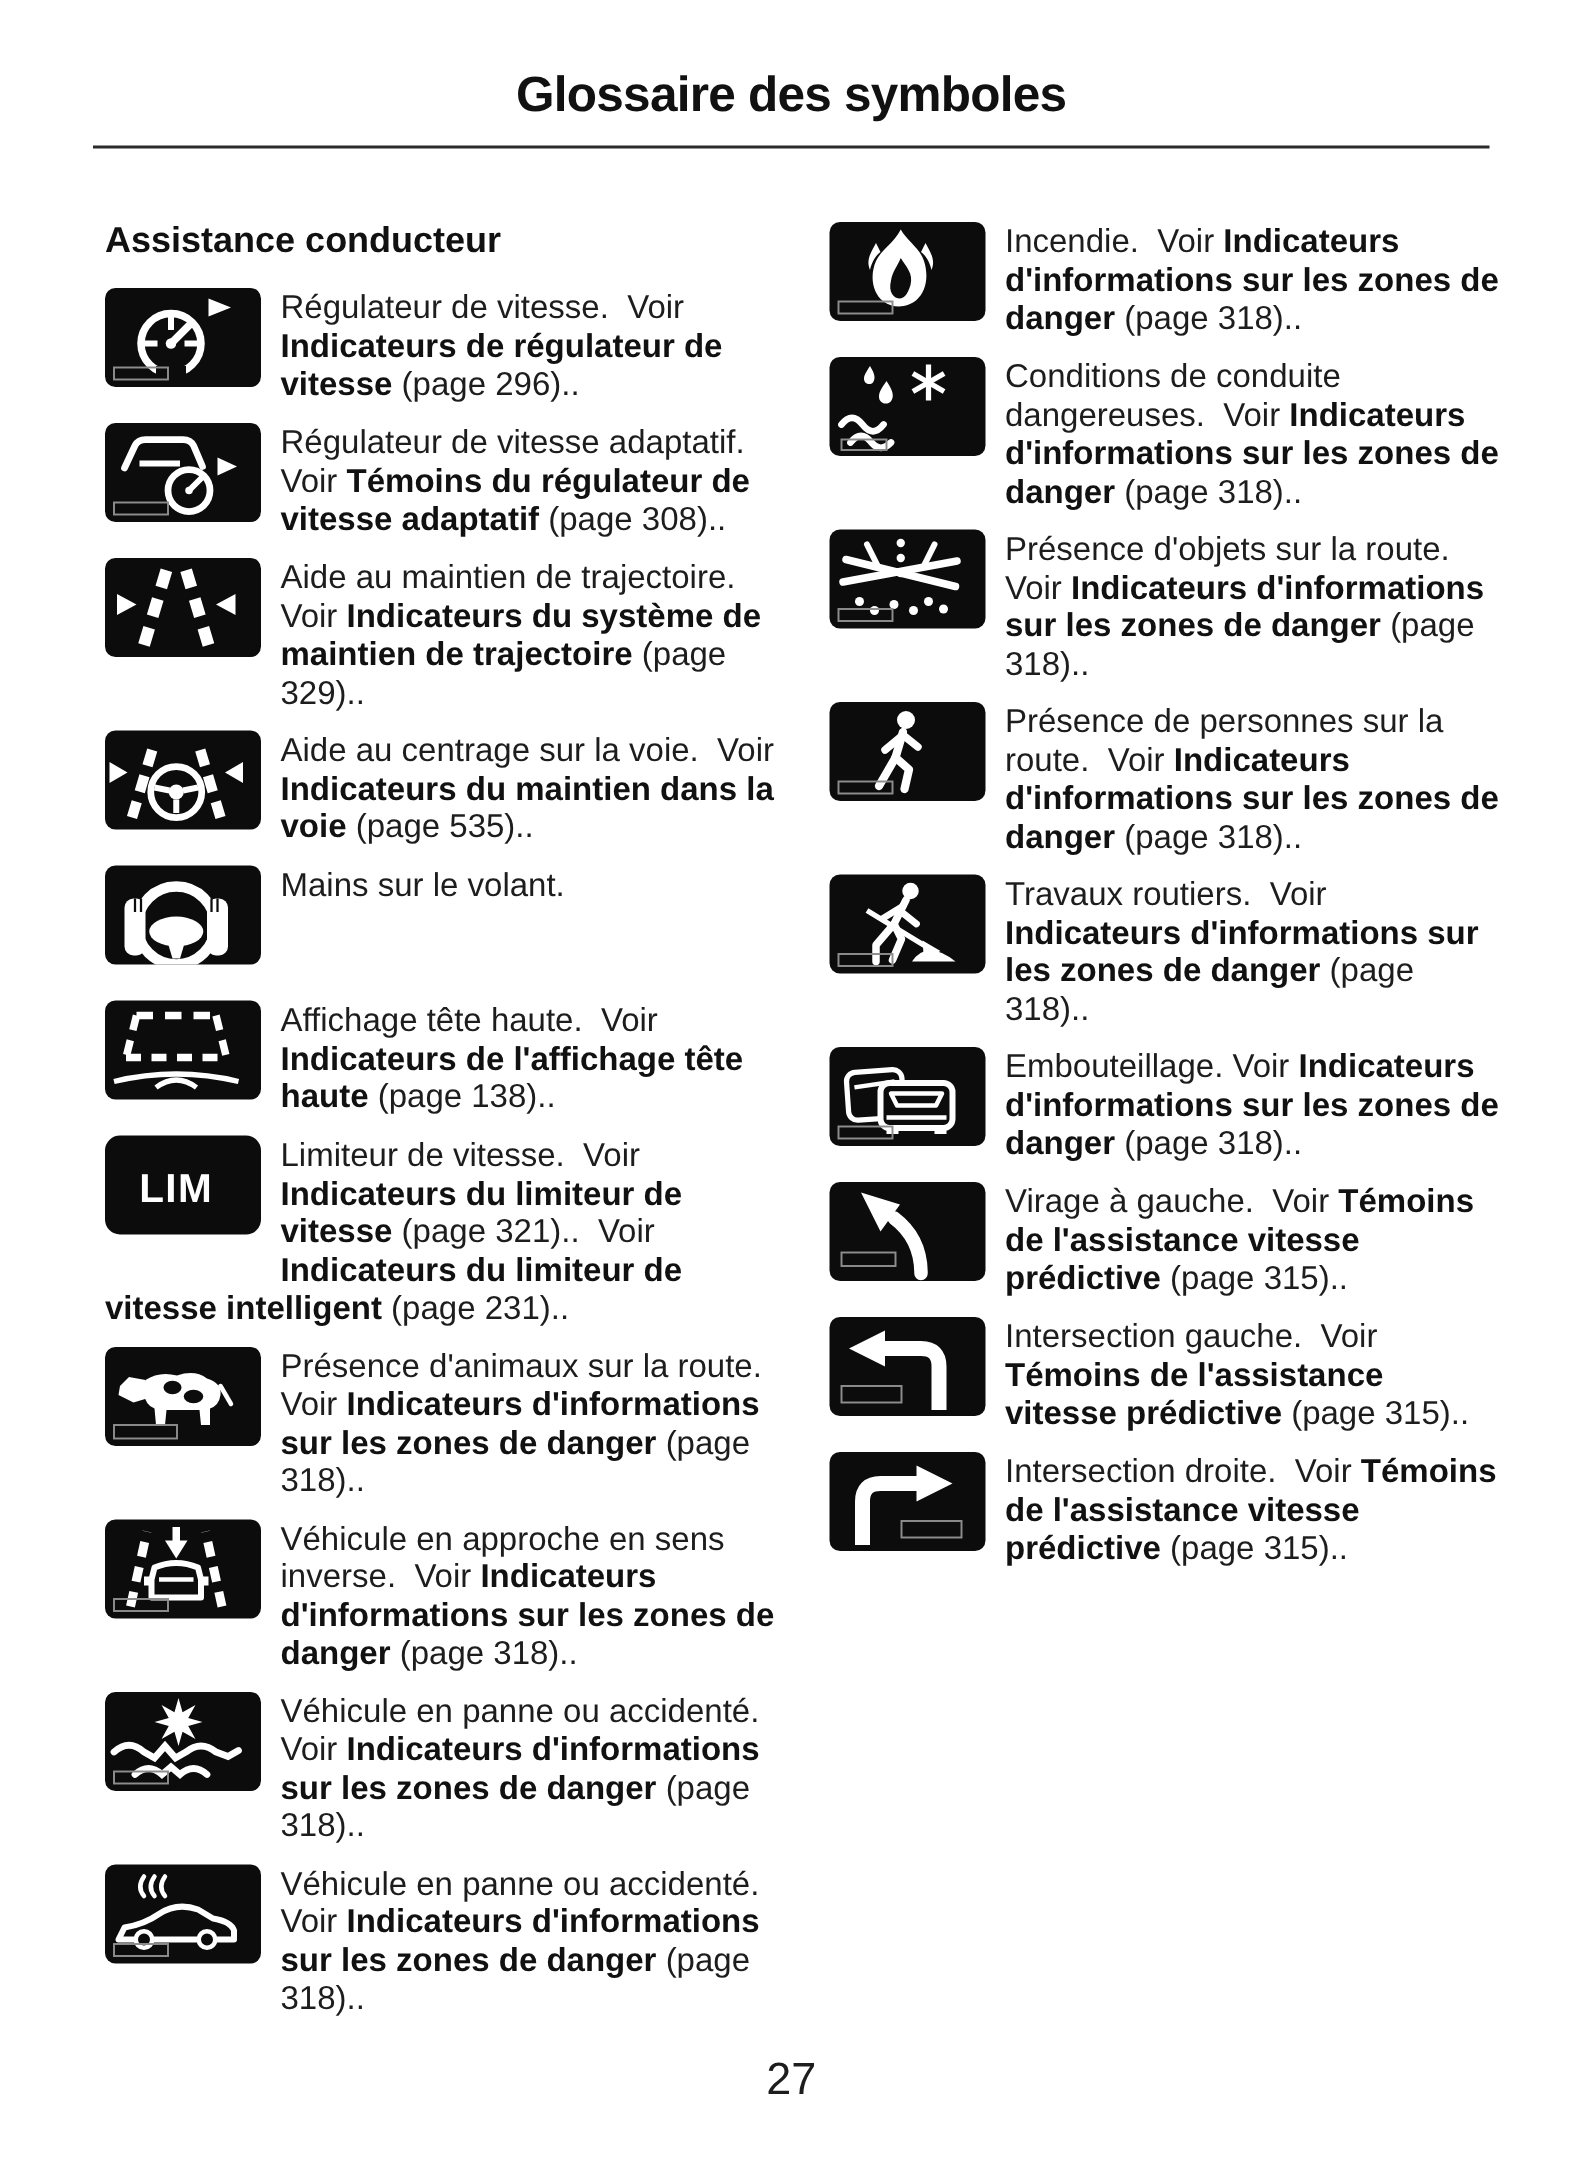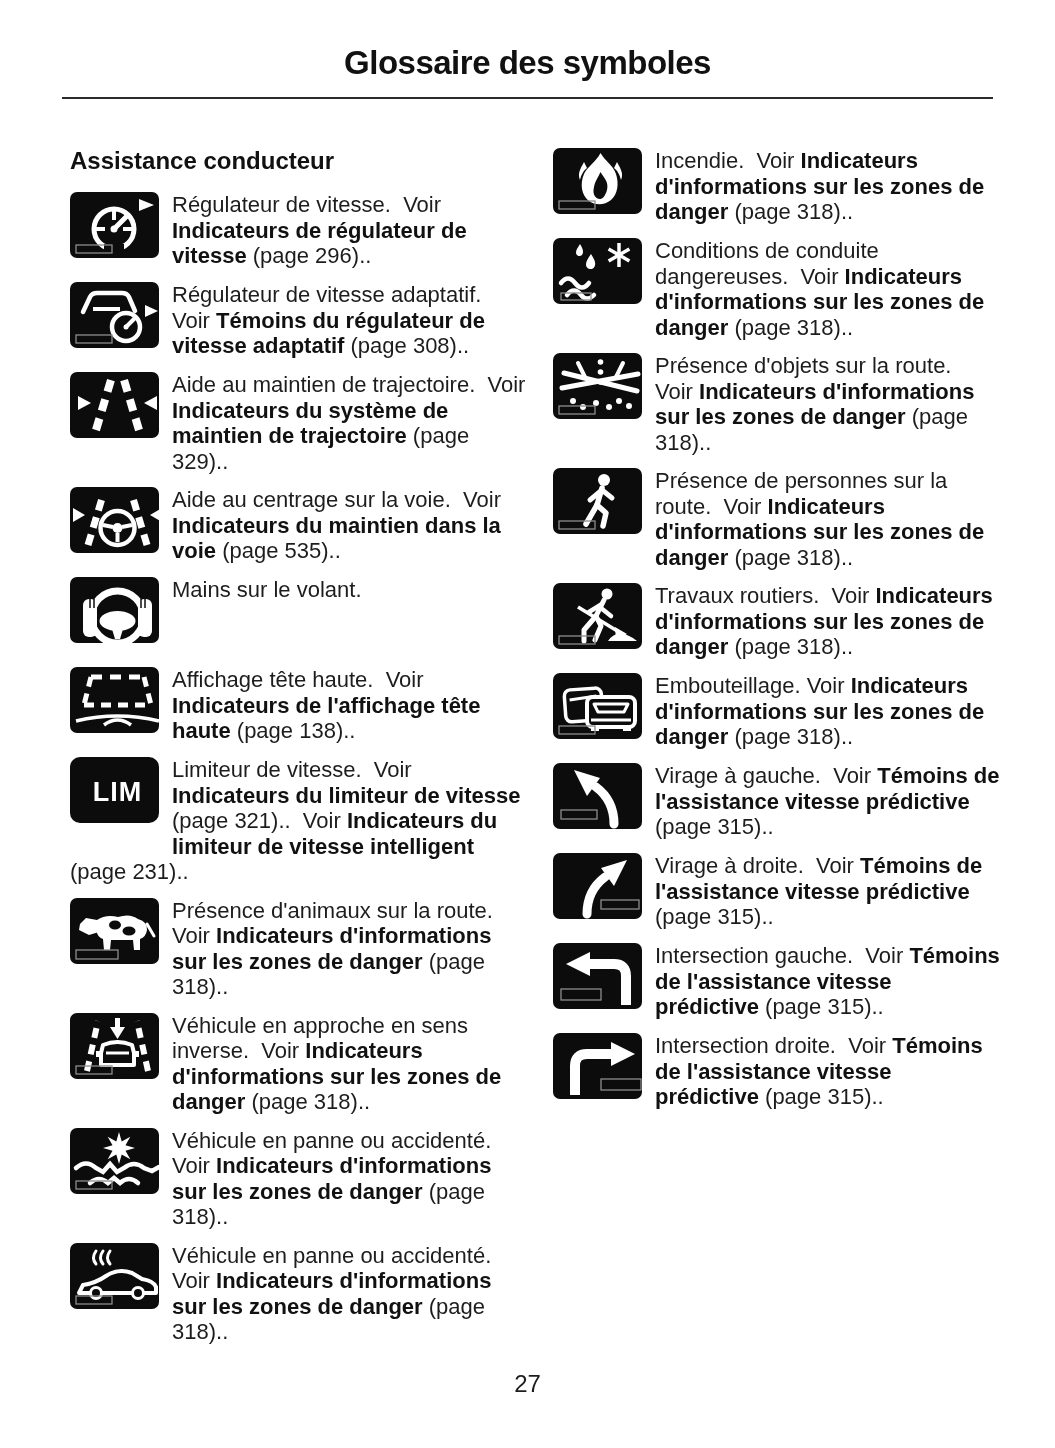--- a/index.html
+++ b/index.html
@@ -23,29 +23,29 @@
   .col-left{width:458px;}
   .col-right{width:448px;}
   .section-heading{
     font-size:24px;font-weight:bold;color:#111;margin:0 0 18px 0;line-height:26px;
   }
   .entry{
     display:flow-root;margin-bottom:13px;
     font-size:22px;line-height:25.5px;color:#1d1d1d;
   }
   .icon-box{
-    float:left;width:89px;height:66px;background:#0c0c0c;border-radius:7px;
+    float:left;width:104px;height:66px;background:#0c0c0c;border-radius:7px;
     margin-right:13px;margin-bottom:11px;
   }
   .icon-box svg{display:block;}
   .entry-text{margin:0;}
   .entry-text b{font-weight:bold;color:#111;}
   .page-number{
     position:absolute;top:1370px;left:0;width:1055px;text-align:center;
-    font-size:24px;color:#1d1d1d;
+    font-size:30px;color:#1d1d1d;
   }
 </style>
 </head>
 <body>
 
 <h1 class="page-title">Glossaire des symboles</h1>
 <div class="page-rule"></div>
 
 <div class="columns">
   <div class="col col-left">
@@ -303,30 +303,20 @@
               <path d="M61 61 C61 45 55 33 43 24" fill="none" stroke="#fff" stroke-width="9" stroke-linecap="round"></path>
               <polygon points="21,7 47,15 34,33" fill="#fff"></polygon>
               <rect x="8" y="47" width="36" height="9" fill="none" stroke="#8d8d8d" stroke-width="1.3"></rect>
             </svg>
           </div>
           <p class="entry-text"><span>Virage à gauche.&nbsp; Voir </span><b>Témoins de l'assistance vitesse prédictive</b><span> (page 315)..</span></p>
         </div>
         <div class="entry">
           <div class="icon-box">
             <svg viewBox="0 0 95 66" width="95" height="66" aria-hidden="true">
-              <path d="M34 61 C34 45 40 33 52 24" fill="none" stroke="#fff" stroke-width="9" stroke-linecap="round"></path>
-              <polygon points="74,7 48,15 61,33" fill="#fff"></polygon>
-              <rect x="48" y="47" width="38" height="9" fill="none" stroke="#8d8d8d" stroke-width="1.3"></rect>
-            </svg>
-          </div>
-          <p class="entry-text"><span>Virage à droite.&nbsp; Voir </span><b>Témoins de l'assistance vitesse prédictive</b><span> (page 315)..</span></p>
-        </div>
-        <div class="entry">
-          <div class="icon-box">
-            <svg viewBox="0 0 95 66" width="95" height="66" aria-hidden="true">
               <path d="M73 62 L73 33 Q73 21 61 21 L36 21" fill="none" stroke="#fff" stroke-width="10"></path>
               <polygon points="37,9 37,33 13,21" fill="#fff"></polygon>
               <rect x="8" y="46" width="40" height="11" fill="none" stroke="#8d8d8d" stroke-width="1.3"></rect>
             </svg>
           </div>
           <p class="entry-text"><span>Intersection gauche.&nbsp; Voir </span><b>Témoins de l'assistance vitesse prédictive</b><span> (page 315)..</span></p>
         </div>
         <div class="entry">
           <div class="icon-box">
             <svg viewBox="0 0 95 66" width="95" height="66" aria-hidden="true">

